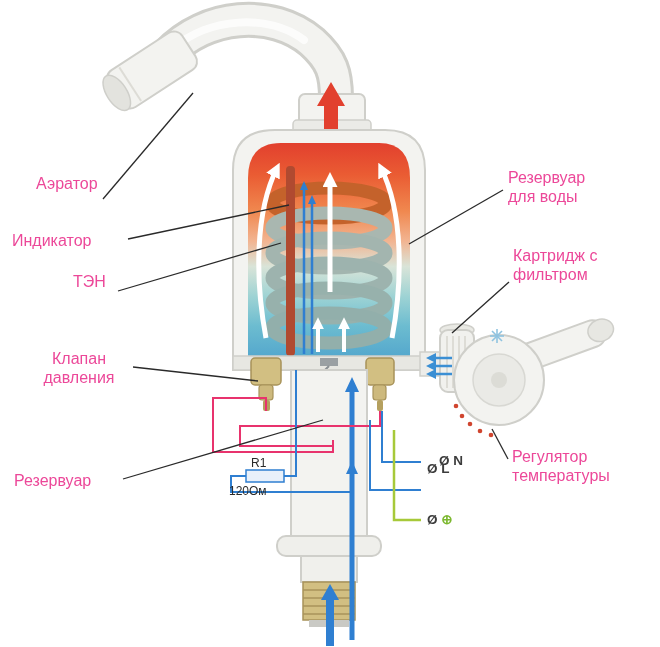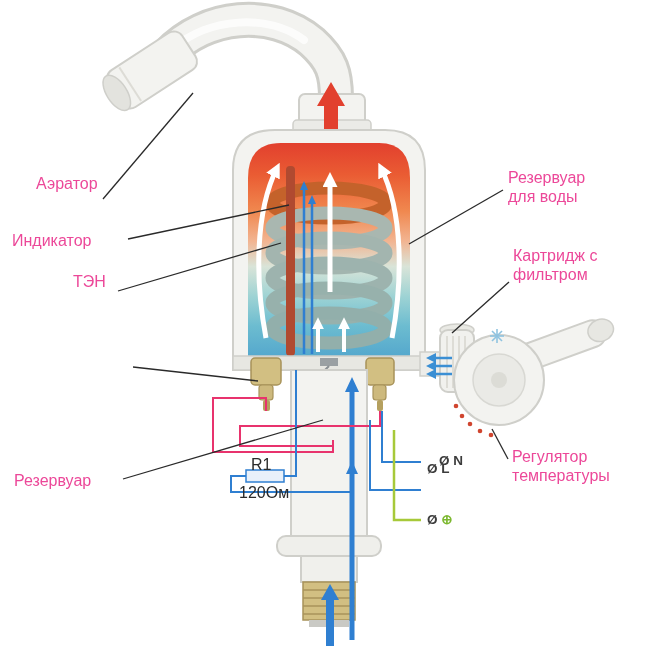--- a/index.html
+++ b/index.html
@@ -4,21 +4,21 @@
 <style>
   html,body { margin:0; padding:0; background:#ffffff; }
   .stage { position:relative; width:660px; height:647px; background:#ffffff;
            font-family:"Liberation Sans", sans-serif; overflow:hidden; }
   .stage svg { position:absolute; left:0; top:0; }
   .lbl  { position:absolute; font-size:16px; font-weight:500; color:#ec4899;
           line-height:19px; white-space:nowrap; }
   .center { text-align:center; }
   .term { position:absolute; font-size:13.5px; font-weight:600; color:#3c3c3c; white-space:nowrap; }
   .gnd  { color:#7cb82f; font-weight:700; }
-  .small{ position:absolute; font-size:16px; font-weight:500; color:#2a2a2a; white-space:nowrap; }
+  .small{ position:absolute; font-size:12px; font-weight:500; color:#2a2a2a; white-space:nowrap; }
 </style>
 </head>
 <body>
 
 <div class="stage">
 
   <svg width="660" height="647" viewBox="0 0 660 647">
     <defs>
       <linearGradient id="tankGrad" x1="0" y1="0" x2="0" y2="1">
         <stop offset="0" stop-color="#e2402e"></stop>
@@ -181,20 +181,24 @@
       <line x1="503" y1="190" x2="409" y2="244"></line>
       <line x1="509" y1="282" x2="452" y2="333"></line>
       <line x1="508" y1="459" x2="492" y2="429"></line>
     </g>
   </svg>
 
   <div class="lbl" style="left:36px; top:174px">Аэратор</div>
   <div class="lbl" style="left:12px; top:231px">Индикатор</div>
   <div class="lbl" style="left:73px; top:272px">ТЭН</div>
 
+  <div class="lbl center" style="left:38px; top:349px; width:82px">
+    <span>Клапан</span><br>
+    <span>давления</span>
+  </div>
 
   <div class="lbl" style="left:14px; top:471px">Резервуар</div>
 
   <div class="lbl" style="left:508px; top:168px">
     <span>Резервуар</span><br>
     <span>для воды</span>
   </div>
 
   <div class="lbl" style="left:512px; top:447px">
     <span>Регулятор</span><br>
@@ -207,15 +211,15 @@
   </div>
 
   <div class="term" style="left:439px; top:453px">Ø N</div>
   <div class="term" style="left:427px; top:461px">Ø L</div>
   <div class="term" style="left:427px; top:511px">
     <span>Ø</span>
     <span class="gnd">⊕</span>
   </div>
 
   <div class="small" style="left:251px; top:456px">R1</div>
-  <div class="small" style="left:239px; top:484px">120Ом</div>
+  <div class="small" style="left:229px; top:484px">120Ом</div>
 
 </div>
 
 </body></html>

